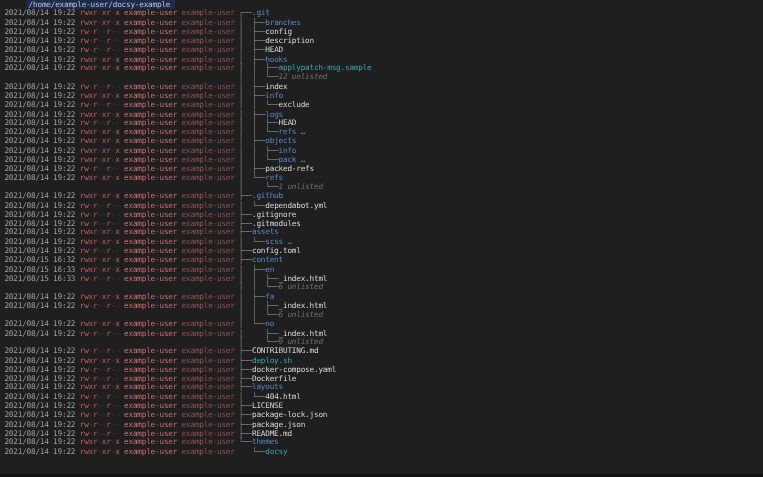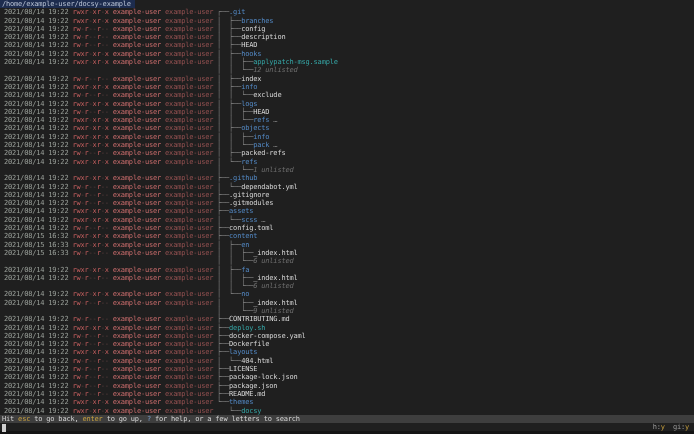--- a/index.html
+++ b/index.html
@@ -4,21 +4,21 @@
 <style>
   html,body{margin:0;padding:0;}
   body{
     width:694px;height:434px;background:#141414;overflow:hidden;
     font-family:"DejaVu Sans Mono",monospace;
   }
   .terminal{
     width:694px;height:431px;background:var(--background);
     font-size:7px;letter-spacing:-0.19px;
   }
-  .title-bar{height:8.3px;}
+  .title-bar{height:8.3px;padding-left:24px;}
   .title-chip{
     background:var(--title-bar-bg);color:var(--title-text);
     display:inline-block;padding:0 4px 0 2px;height:8.3px;line-height:8.6px;white-space:pre;
   }
   .row{height:8.3px;line-height:8.5px;white-space:pre;display:flex;}
   .meta{flex:0 0 217px;width:217px;white-space:pre;overflow:hidden;}
   .date{color:var(--date);}
   .perm-letter{color:var(--perm-letters);}
   .perm-dash{color:var(--perm-dashes);}
   .user{color:var(--user);}
@@ -92,18 +92,13 @@
       <div class="row"><span class="meta"><span class="date"> 2021/08/14 19:22 </span><span class="perms"><span class="perm-letter">r</span><span class="perm-letter">w</span><span class="perm-dash">-</span><span class="perm-letter">r</span><span class="perm-dash">-</span><span class="perm-dash">-</span><span class="perm-letter">r</span><span class="perm-dash">-</span><span class="perm-dash">-</span></span><span class="user"> example-user</span><span class="group"> example-user</span></span><span class="branch">├──</span><span class="name file">Dockerfile</span></div>
       <div class="row"><span class="meta"><span class="date"> 2021/08/14 19:22 </span><span class="perms"><span class="perm-letter">r</span><span class="perm-letter">w</span><span class="perm-letter">x</span><span class="perm-letter">r</span><span class="perm-dash">-</span><span class="perm-letter">x</span><span class="perm-letter">r</span><span class="perm-dash">-</span><span class="perm-letter">x</span></span><span class="user"> example-user</span><span class="group"> example-user</span></span><span class="branch">├──</span><span class="name dir">layouts</span></div>
       <div class="row"><span class="meta"><span class="date"> 2021/08/14 19:22 </span><span class="perms"><span class="perm-letter">r</span><span class="perm-letter">w</span><span class="perm-dash">-</span><span class="perm-letter">r</span><span class="perm-dash">-</span><span class="perm-dash">-</span><span class="perm-letter">r</span><span class="perm-dash">-</span><span class="perm-dash">-</span></span><span class="user"> example-user</span><span class="group"> example-user</span></span><span class="branch">│  └──</span><span class="name file">404.html</span></div>
       <div class="row"><span class="meta"><span class="date"> 2021/08/14 19:22 </span><span class="perms"><span class="perm-letter">r</span><span class="perm-letter">w</span><span class="perm-dash">-</span><span class="perm-letter">r</span><span class="perm-dash">-</span><span class="perm-dash">-</span><span class="perm-letter">r</span><span class="perm-dash">-</span><span class="perm-dash">-</span></span><span class="user"> example-user</span><span class="group"> example-user</span></span><span class="branch">├──</span><span class="name file">LICENSE</span></div>
       <div class="row"><span class="meta"><span class="date"> 2021/08/14 19:22 </span><span class="perms"><span class="perm-letter">r</span><span class="perm-letter">w</span><span class="perm-dash">-</span><span class="perm-letter">r</span><span class="perm-dash">-</span><span class="perm-dash">-</span><span class="perm-letter">r</span><span class="perm-dash">-</span><span class="perm-dash">-</span></span><span class="user"> example-user</span><span class="group"> example-user</span></span><span class="branch">├──</span><span class="name file">package-lock.json</span></div>
       <div class="row"><span class="meta"><span class="date"> 2021/08/14 19:22 </span><span class="perms"><span class="perm-letter">r</span><span class="perm-letter">w</span><span class="perm-dash">-</span><span class="perm-letter">r</span><span class="perm-dash">-</span><span class="perm-dash">-</span><span class="perm-letter">r</span><span class="perm-dash">-</span><span class="perm-dash">-</span></span><span class="user"> example-user</span><span class="group"> example-user</span></span><span class="branch">├──</span><span class="name file">package.json</span></div>
       <div class="row"><span class="meta"><span class="date"> 2021/08/14 19:22 </span><span class="perms"><span class="perm-letter">r</span><span class="perm-letter">w</span><span class="perm-dash">-</span><span class="perm-letter">r</span><span class="perm-dash">-</span><span class="perm-dash">-</span><span class="perm-letter">r</span><span class="perm-dash">-</span><span class="perm-dash">-</span></span><span class="user"> example-user</span><span class="group"> example-user</span></span><span class="branch">├──</span><span class="name file">README.md</span></div>
       <div class="row"><span class="meta"><span class="date"> 2021/08/14 19:22 </span><span class="perms"><span class="perm-letter">r</span><span class="perm-letter">w</span><span class="perm-letter">x</span><span class="perm-letter">r</span><span class="perm-dash">-</span><span class="perm-letter">x</span><span class="perm-letter">r</span><span class="perm-dash">-</span><span class="perm-letter">x</span></span><span class="user"> example-user</span><span class="group"> example-user</span></span><span class="branch">└──</span><span class="name dir">themes</span></div>
       <div class="row"><span class="meta"><span class="date"> 2021/08/14 19:22 </span><span class="perms"><span class="perm-letter">r</span><span class="perm-letter">w</span><span class="perm-letter">x</span><span class="perm-letter">r</span><span class="perm-dash">-</span><span class="perm-letter">x</span><span class="perm-letter">r</span><span class="perm-dash">-</span><span class="perm-letter">x</span></span><span class="user"> example-user</span><span class="group"> example-user</span></span><span class="branch">   └──</span><span class="name exe">docsy</span></div>
     </div>
-  <div class="status-bar" id="status"><span>Hit </span><span class="seg-key">esc</span><span> to go back, </span><span class="seg-key">enter</span><span> to go up, </span><span class="seg-quote">?</span><span> for help, or a few letters to search</span></div>
-  <div class="input-line">
-    <span class="cursor"></span>
-    <span class="flags" id="flags"><span class="flag-label">h:</span><span class="flag-value">y</span><span>  </span><span class="flag-label">gi:</span><span class="flag-value">y</span></span>
-  </div>
 </div>
 
 </body></html>

